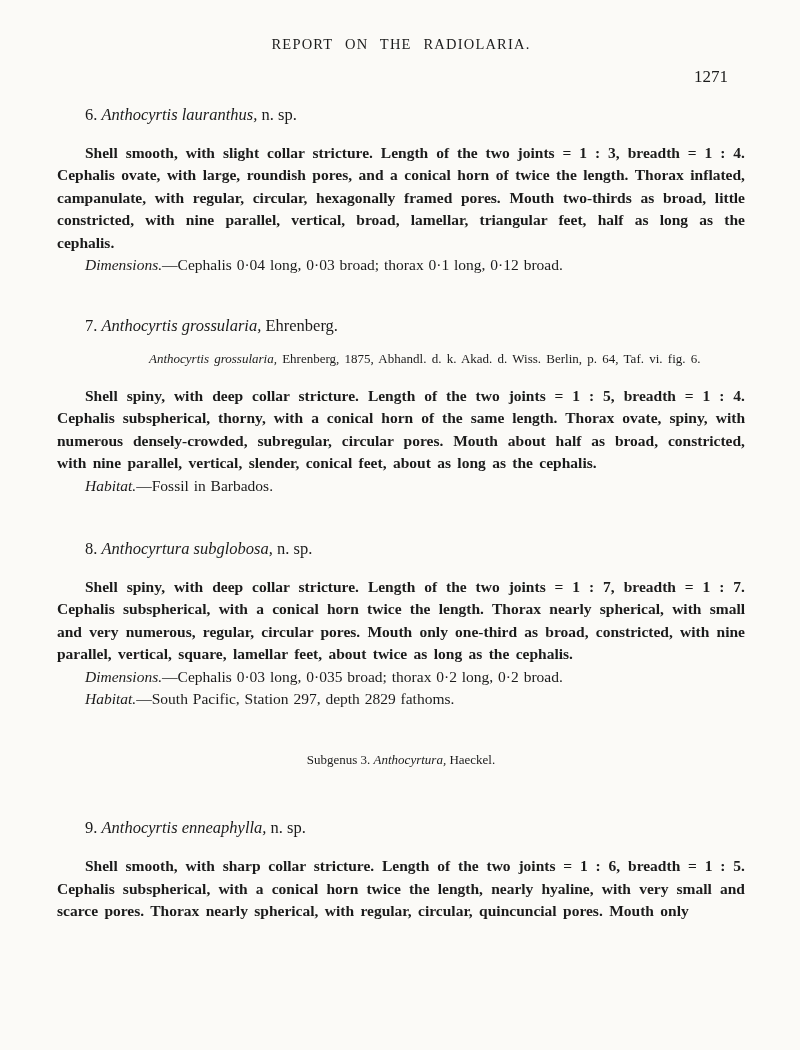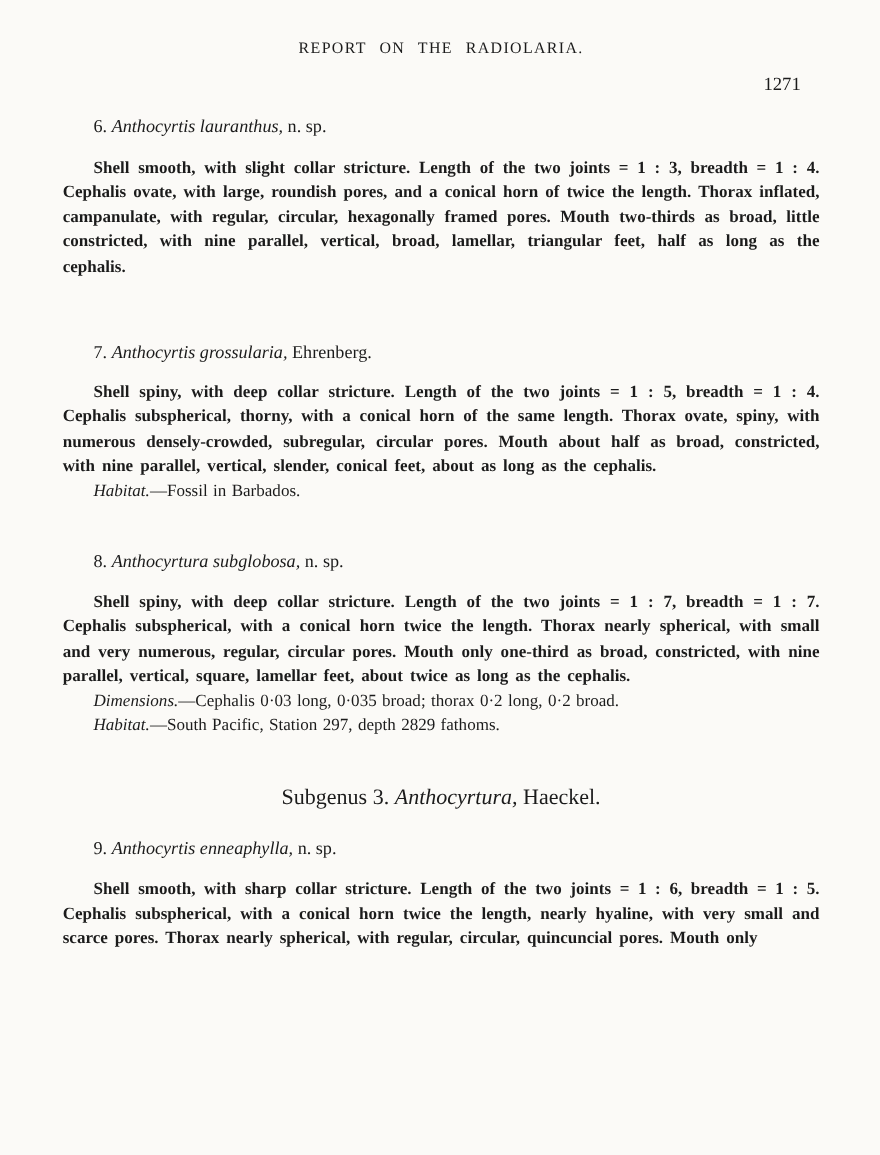--- a/index.html
+++ b/index.html
@@ -64,30 +64,30 @@
   
   .citation {
     font-size: 13px;
     line-height: 19.5px;
     margin: 13px 4px 0 112px;
     text-indent: -20px;
     word-spacing: 2px;
   }
   
   .sec-6 { margin-top: 47px; }
-  .sec-7 { margin-top: 56px; }
+  .sec-7 { margin-top: 40px; }
   .sec-8 { margin-top: 42px; }
-  .sec-9 { margin-top: 24px; }
+  .sec-9 { margin-top: 50px; }
   .sec-6 .body-par, .sec-8 .body-par, .sec-9 .body-par { margin-top: 17px; }
   .sec-7 .body-par { margin-top: 16px; }
   
   .subgenus-block { margin-top: 42px; }
   .subgenus-heading {
     text-align: center;
-    font-size: 20px;
+    font-size: 13px;
     margin: 0;
   }
   .definition-par {
     font-size: 15.5px;
     line-height: 23px;
     text-align: justify;
     text-indent: 28px;
     word-spacing: 3px;
     margin: 21px 0 0 0;
   }
@@ -98,24 +98,26 @@
 <div class="page">
 
   <div class="running-header">
     <div class="running-title">REPORT ON THE RADIOLARIA.</div>
     <div class="page-number">1271</div>
   </div>
 
   <div class="section sec-6">
     <p class="species-heading"><span>6. </span><span class="italic">Anthocyrtis lauranthus,</span><span> n. sp.</span></p>
     <p class="body-par">Shell smooth, with slight collar stricture. Length of the two joints = 1 : 3, breadth = 1 : 4. Cephalis ovate, with large, roundish pores, and a conical horn of twice the length. Thorax inflated, campanulate, with regular, circular, hexagonally framed pores. Mouth two-thirds as broad, little constricted, with nine parallel, vertical, broad, lamellar, triangular feet, half as long as the cephalis.</p>
+    <p class="detail-line"><span class="italic">Dimensions.</span><span>—Cephalis 0·04 long, 0·03 broad; thorax 0·1 long, 0·12 broad.</span></p>
   </div>
 
   <div class="section sec-7">
     <p class="species-heading"><span>7. </span><span class="italic">Anthocyrtis grossularia,</span><span> Ehrenberg.</span></p>
+    <p class="citation"><span class="italic">Anthocyrtis grossularia,</span><span> Ehrenberg, 1875, Abhandl. d. k. Akad. d. Wiss. Berlin, p. 64, Taf. vi. fig. 6.</span></p>
     <p class="body-par">Shell spiny, with deep collar stricture. Length of the two joints = 1 : 5, breadth = 1 : 4. Cephalis subspherical, thorny, with a conical horn of the same length. Thorax ovate, spiny, with numerous densely-crowded, subregular, circular pores. Mouth about half as broad, constricted, with nine parallel, vertical, slender, conical feet, about as long as the cephalis.</p>
     <p class="detail-line"><span class="italic">Habitat.</span><span>—Fossil in Barbados.</span></p>
   </div>
 
   <div class="section sec-8">
     <p class="species-heading"><span>8. </span><span class="italic">Anthocyrtura subglobosa,</span><span> n. sp.</span></p>
     <p class="body-par">Shell spiny, with deep collar stricture. Length of the two joints = 1 : 7, breadth = 1 : 7. Cephalis subspherical, with a conical horn twice the length. Thorax nearly spherical, with small and very numerous, regular, circular pores. Mouth only one-third as broad, constricted, with nine parallel, vertical, square, lamellar feet, about twice as long as the cephalis.</p>
     <p class="detail-line"><span class="italic">Dimensions.</span><span>—Cephalis 0·03 long, 0·035 broad; thorax 0·2 long, 0·2 broad.</span></p>
     <p class="detail-line"><span class="italic">Habitat.</span><span>—South Pacific, Station 297, depth 2829 fathoms.</span></p>
   </div>

